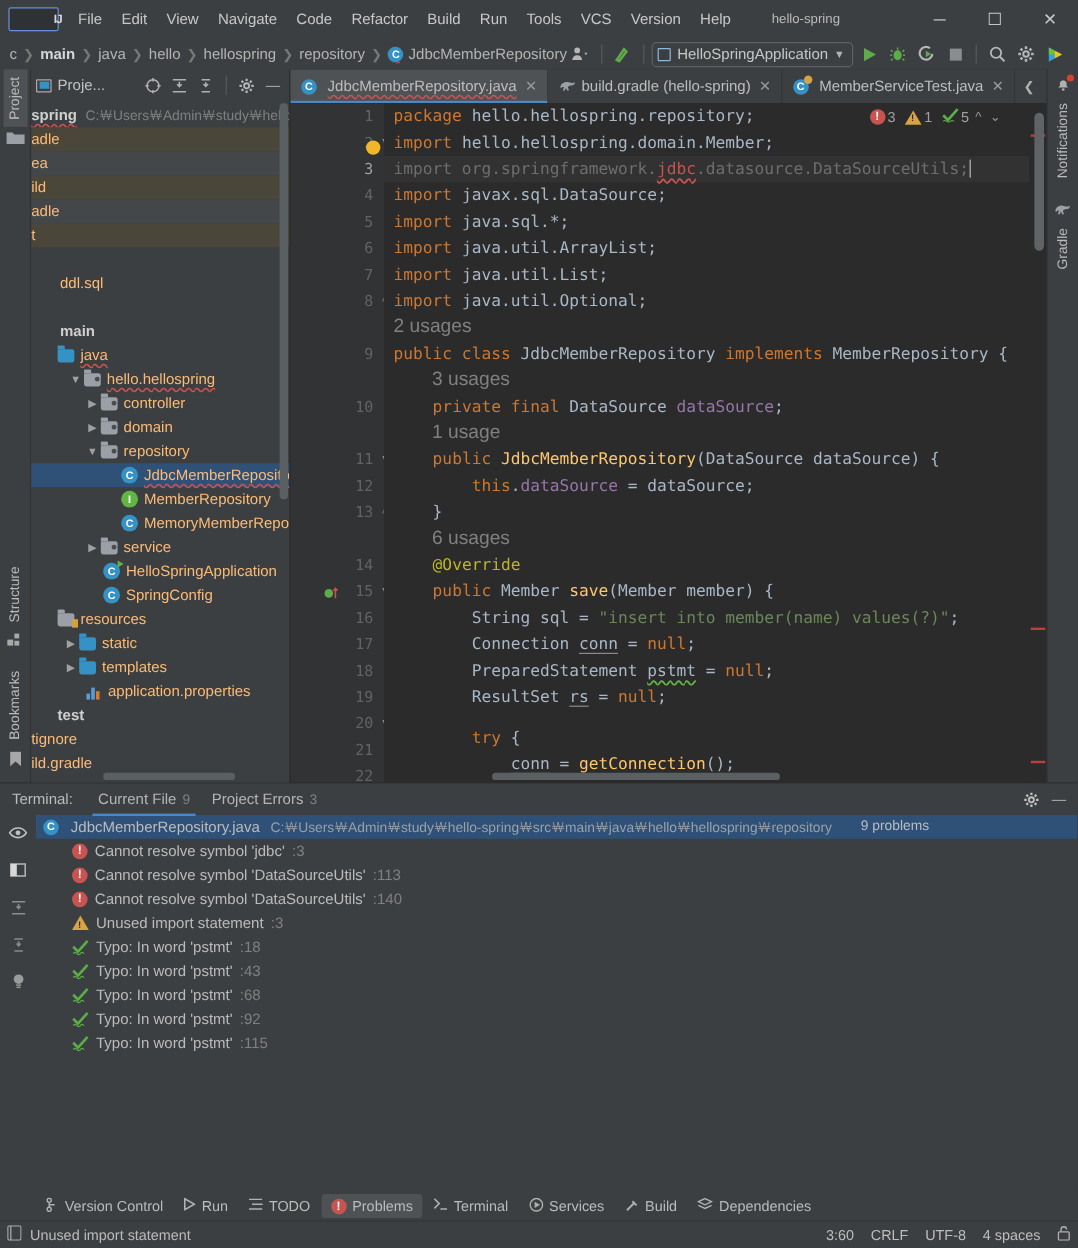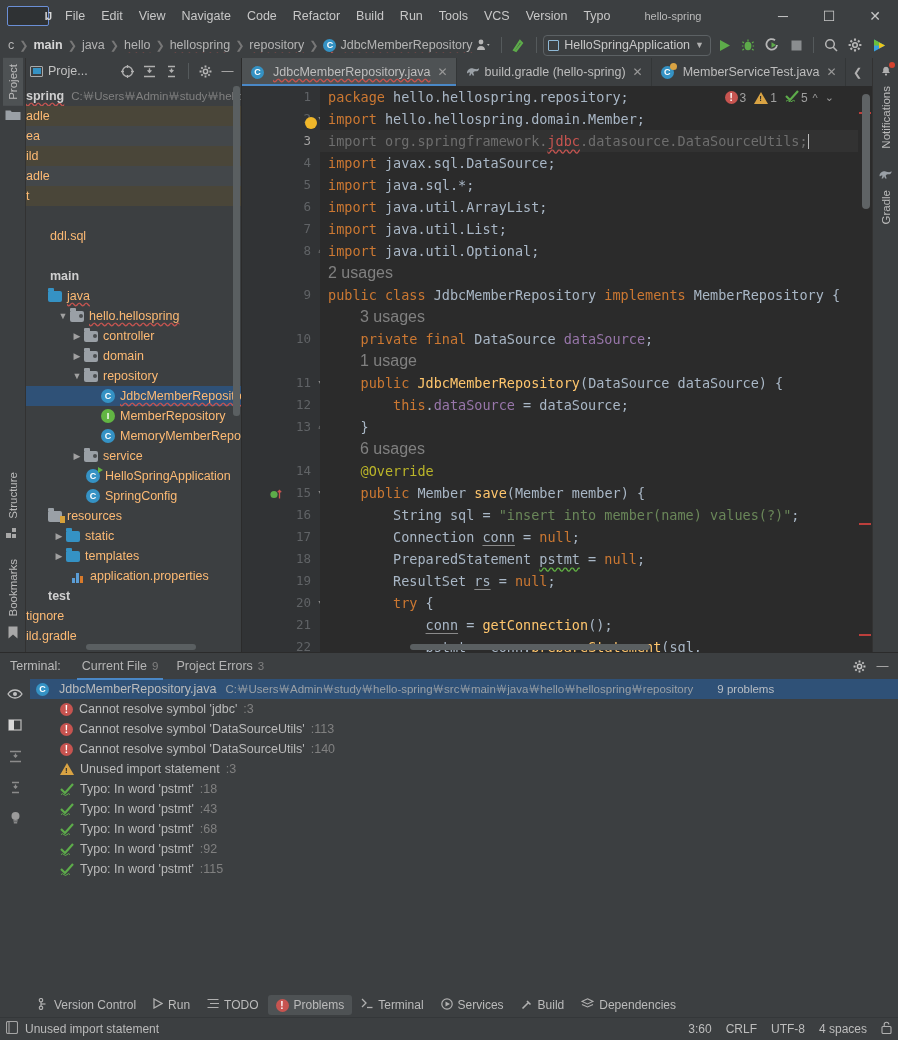--- a/index.html
+++ b/index.html
@@ -256,21 +256,21 @@
       <div class="menu-item"><span>Edit</span></div>
       <div class="menu-item"><span>View</span></div>
       <div class="menu-item"><span>Navigate</span></div>
       <div class="menu-item"><span>Code</span></div>
       <div class="menu-item"><span>Refactor</span></div>
       <div class="menu-item"><span>Build</span></div>
       <div class="menu-item"><span>Run</span></div>
       <div class="menu-item"><span>Tools</span></div>
       <div class="menu-item"><span>VCS</span></div>
       <div class="menu-item"><span>Version</span></div>
-      <div class="menu-item"><span>Typo</span></div>
+      <div class="menu-item"><span>Help</span></div>
     </div>
     <div class="win-title">hello-spring</div>
     <div class="win-ctl">
       <div class="win-btn">─</div>
       <div class="win-btn">☐</div>
       <div class="win-btn close">✕</div>
     </div>
   </div>
 
   <div class="navbar">
@@ -631,21 +631,21 @@
           <div class="ln" style="padding-left:8px;">    <span class="kw">public</span> <span class="mth">JdbcMemberRepository</span>(DataSource dataSource) {</div>
           <div class="ln" style="padding-left:8px;">        <span class="kw">this</span>.<span class="fld">dataSource</span> = dataSource;</div>
           <div class="ln" style="padding-left:8px;">    }</div>
           <div class="hint" style="padding-left:40px;">6 usages</div>
           <div class="ln" style="padding-left:8px;">    <span class="ann">@Override</span></div>
           <div class="ln" style="padding-left:8px;">    <span class="kw">public</span> Member <span class="mth">save</span>(Member member) {</div>
           <div class="ln" style="padding-left:8px;">        String sql = <span class="str">"insert into member(name) values(?)"</span>;</div>
           <div class="ln" style="padding-left:8px;">        Connection <span class="undl">conn</span> = <span class="kw">null</span>;</div>
           <div class="ln" style="padding-left:8px;">        PreparedStatement <span class="wvg">pstmt</span> = <span class="kw">null</span>;</div>
           <div class="ln" style="padding-left:8px;">        ResultSet <span class="undl">rs</span> = <span class="kw">null</span>;</div>
-          <div class="ln" style="padding-left:8px;">        <span class="kw">try</span> {</div>
+          <div class="ln" style="padding-left:8px;margin-top:12px;">        <span class="kw">try</span> {</div>
           <div class="ln" style="padding-left:8px;">            <span class="undl">conn</span> = <span class="mth">getConnection</span>();</div>
           <div class="ln" style="padding-left:8px;">            <span class="wvg">pstmt</span> = <span class="undl">conn</span>.<span class="mth">prepareStatement</span>(sql,</div>
 
           <div style="position:absolute;left:90px;bottom:2px;width:240px;height:6px;background:#5a5f61;border-radius:3px;"></div>
 
           <div class="codestats">
             <span class="stat">
               <span class="badge-e">!</span>
               <span>3</span>
             </span>

